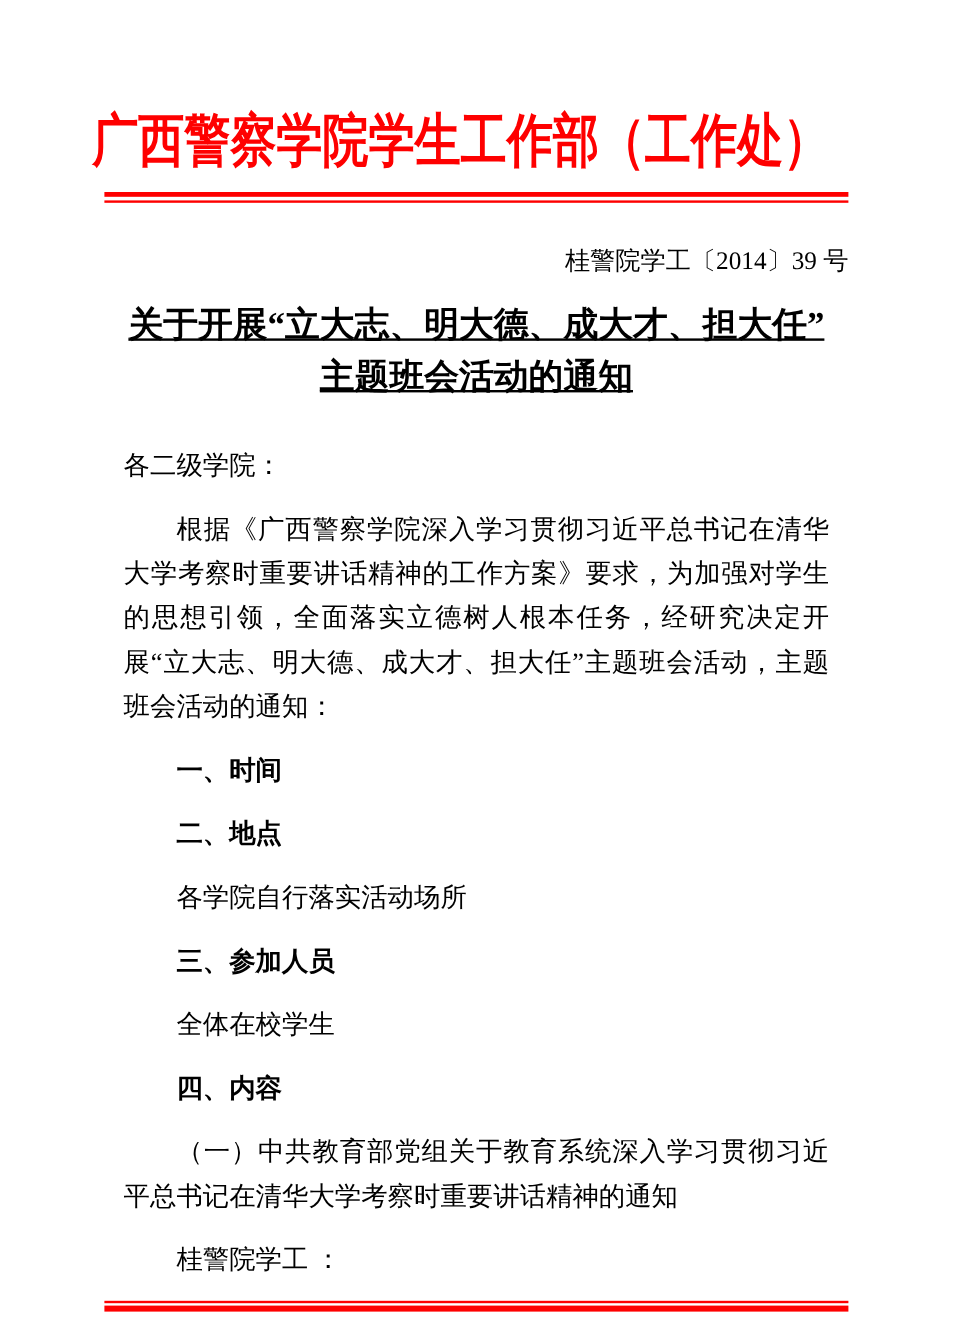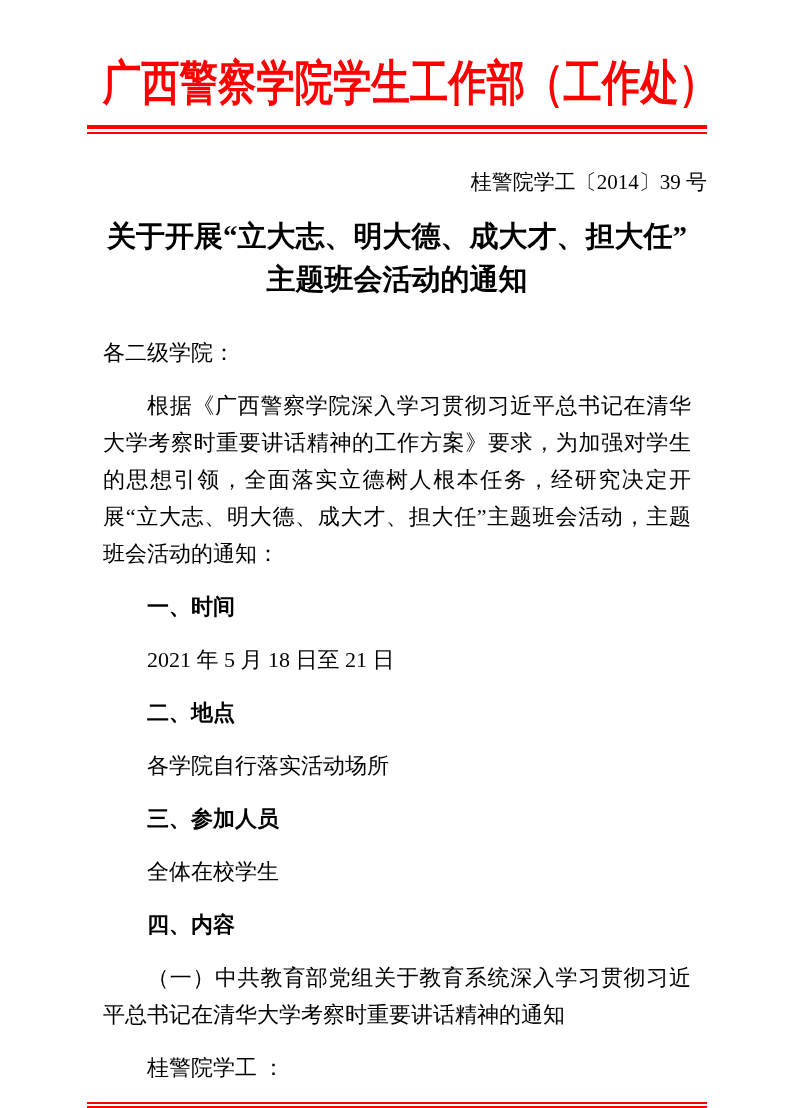--- a/index.html
+++ b/index.html
@@ -12,23 +12,23 @@
     position: relative;
     width: 794px;
     height: 1108px;
     background: #ffffff;
     color: var(--text-black, #000);
     font-family: "Liberation Serif", "DejaVu Serif", serif;
     overflow: hidden;
   }
   
   .letterhead {
-    padding-top: 57px;
+    padding-top: 92px;
     display: flex;
-    justify-content: flex-end;
+    justify-content: flex-start;
   }
   .letterhead-title {
     color: var(--accent-red, #fe0000);
     font-weight: bold;
     font-size: 48px;
     line-height: 52px;
     white-space: nowrap;
     letter-spacing: 0;
     transform: scaleX(0.80);
     transform-origin: center center;
@@ -56,21 +56,21 @@
   }
   
   .notice-title {
     margin-top: 21px;
     text-align: center;
     font-size: 29px;
     line-height: 43px;
     font-weight: bold;
     color: var(--text-black, #000);
   }
-  .notice-title .title-line { display: block; }
+  .notice-title .title-line { display: block; text-decoration: underline; }
   
   .body-text {
     width: 620px;
     margin: 33px auto 0;
     font-size: 22px;
     line-height: 37px;
     text-align: justify;
     color: var(--text-black, #000);
   }
   .body-text p { margin: 16px; }
@@ -102,21 +102,20 @@
     <span class="title-line">关于开展“立大志、明大德、成大才、担大任”</span>
     <span class="title-line">主题班会活动的通知</span>
   </h1>
 
   <div class="body-text">
     <p>各二级学院：</p>
 
     <p class="indent">根据《广西警察学院深入学习贯彻习近平总书记在清华大学考察时重要讲话精神的工作方案》要求，为加强对学生的思想引领，全面落实立德树人根本任务，经研究决定开展“立大志、明大德、成大才、担大任”主题班会活动，主题班会活动的通知：</p>
 
     <p class="section-heading">一、时间</p>
-    <p class="indent">2021 年 5 月 18 日至 21 日</p>
 
     <p class="section-heading">二、地点</p>
     <p class="indent">各学院自行落实活动场所</p>
 
     <p class="section-heading">三、参加人员</p>
     <p class="indent">全体在校学生</p>
 
     <p class="section-heading">四、内容</p>
     <p class="indent">（一）中共教育部党组关于教育系统深入学习贯彻习近平总书记在清华大学考察时重要讲话精神的通知</p>
 

